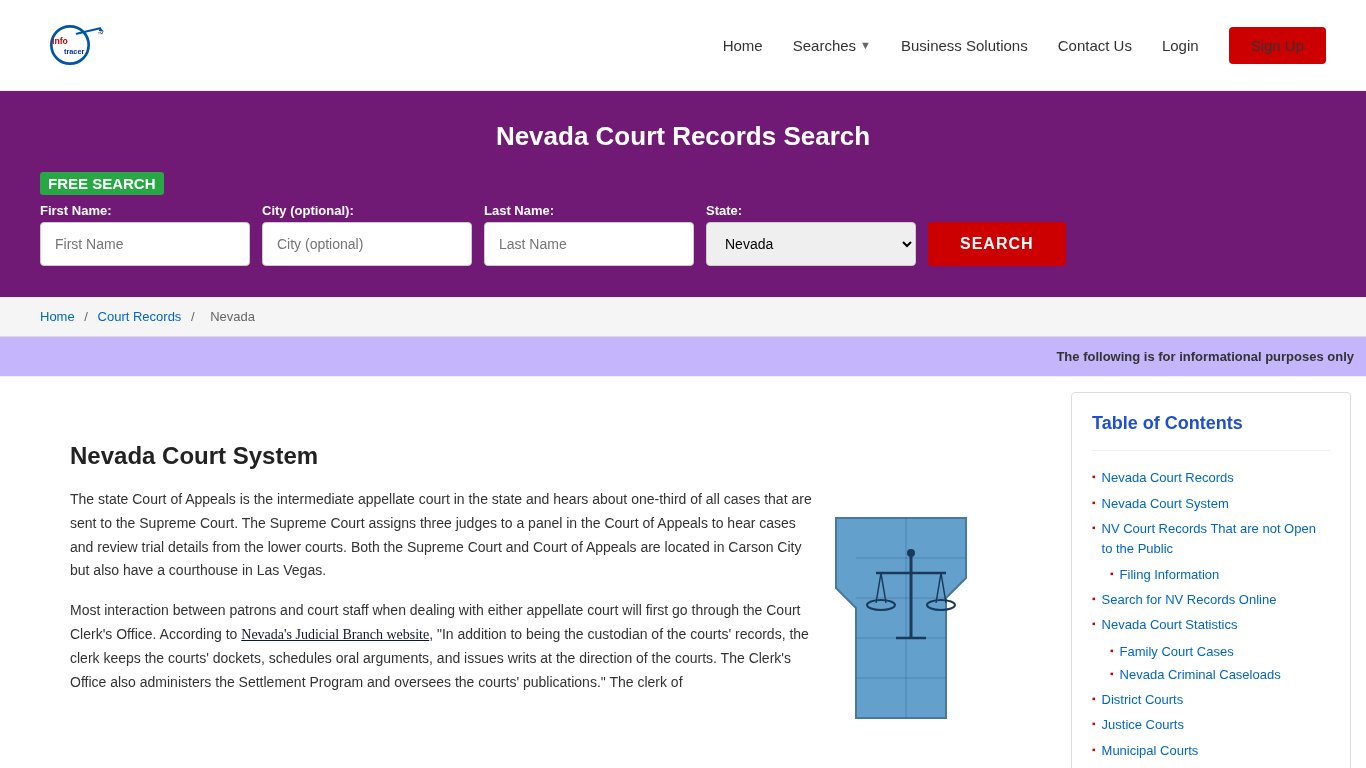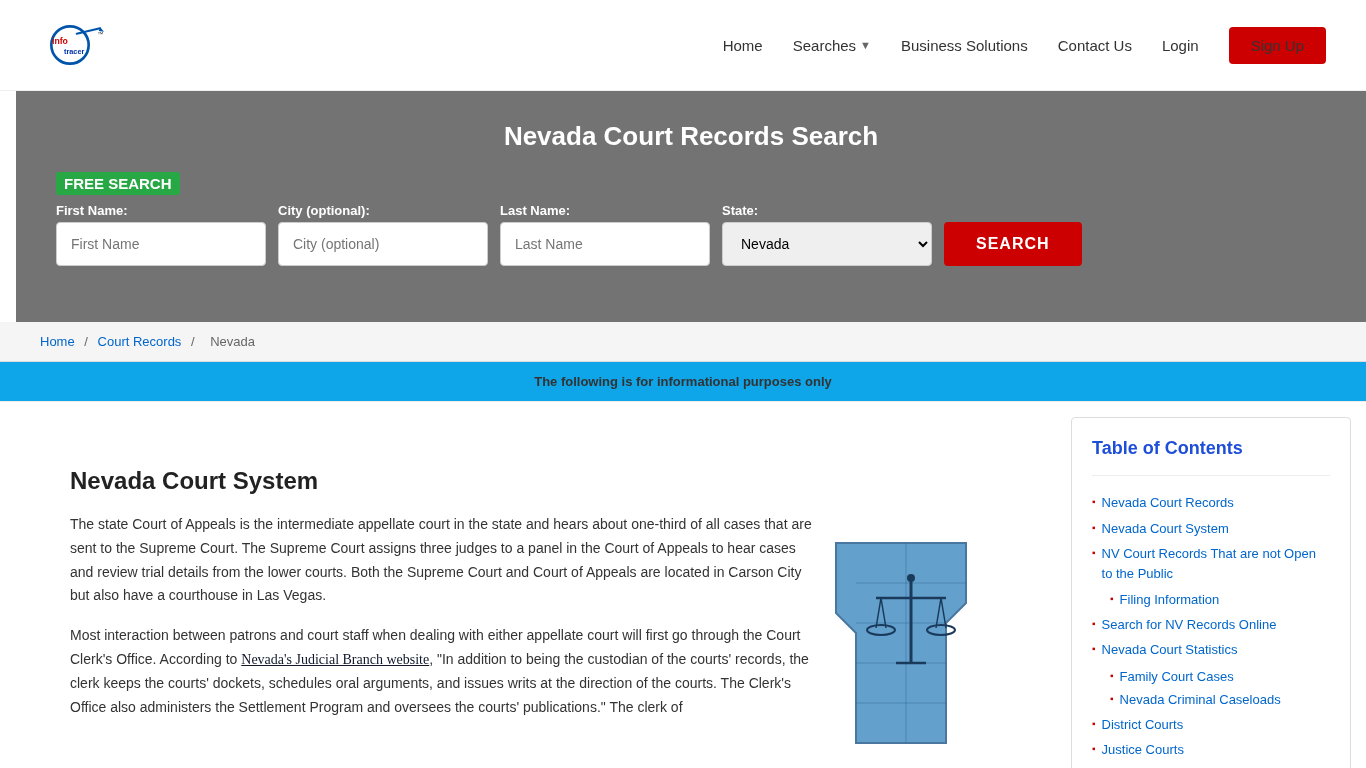--- a/index.html
+++ b/index.html
@@ -23,23 +23,22 @@
     .btn-signup {
       background: #cc0000; color: #fff; padding: 10px 22px; border-radius: 4px;
       text-decoration: none; font-size: 15px; font-weight: bold;
     }
 
     
     .logo-svg { width: 80px; height: 70px; }
 
     
     .hero {
-      background: #737373;
-      padding: 30px 40px 56px;
-      margin-left: 16px;
+      background: #701a75;
+      padding: 30px 40px 31px;
     }
     .hero h1 {
       text-align: center; color: #fff; font-size: 26px; font-weight: bold; margin-bottom: 20px;
     }
     .free-search-badge {
       display: inline-block; background: #28a745; color: #fff;
       font-size: 15px; font-weight: bold; padding: 3px 8px;
       border-radius: 3px; margin-bottom: 8px;
     }
     .search-form { display: flex; align-items: flex-end; gap: 12px; flex-wrap: wrap; }
@@ -62,21 +61,21 @@
     
     .breadcrumb {
       padding: 12px 40px; background: #f5f5f5; border-bottom: 1px solid #ddd;
       font-size: 13px; color: #666;
     }
     .breadcrumb a { color: #0066cc; text-decoration: none; }
     .breadcrumb span { margin: 0 6px; }
 
     
     .info-banner {
-      background: #0ea5e9; text-align: center; padding: 12px;
+      background: #c4b5fd; text-align: right; padding: 12px;
       font-size: 13px; font-weight: bold; border-bottom: 1px solid #eee;
       color: #333;
     }
     .article-area {
       background: #fff; flex: 1; padding: 35px 40px;
       margin: 15px 0 15px 15px; border-radius: 4px;
     }
     .article-area h2 { font-size: 24px; font-weight: bold; color: #222; margin-bottom: 18px; }
     .article-area p { font-size: 14px; line-height: 1.7; color: #333; margin-bottom: 16px; }
     .article-area a { color: #0f172a; font-family: Liberation Serif, serif; }

